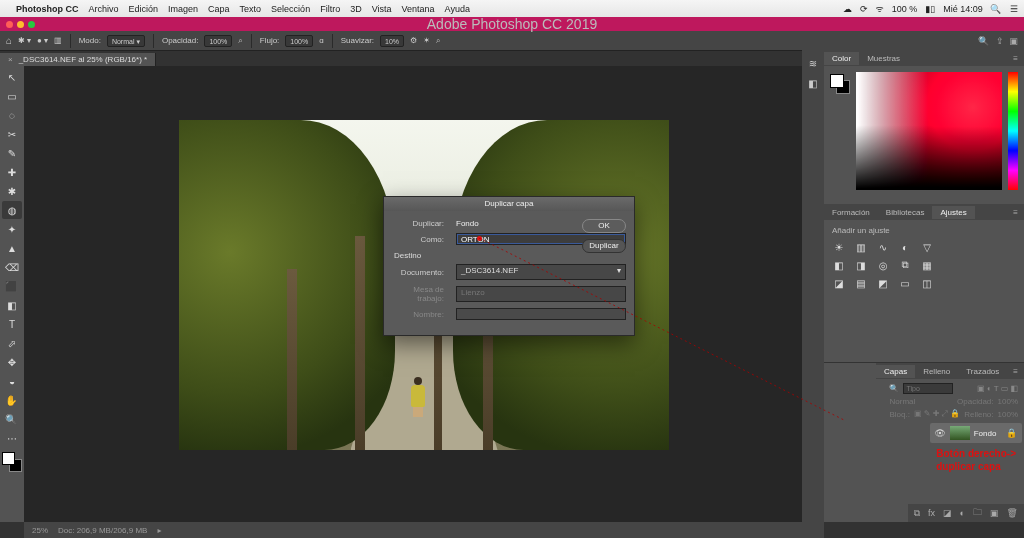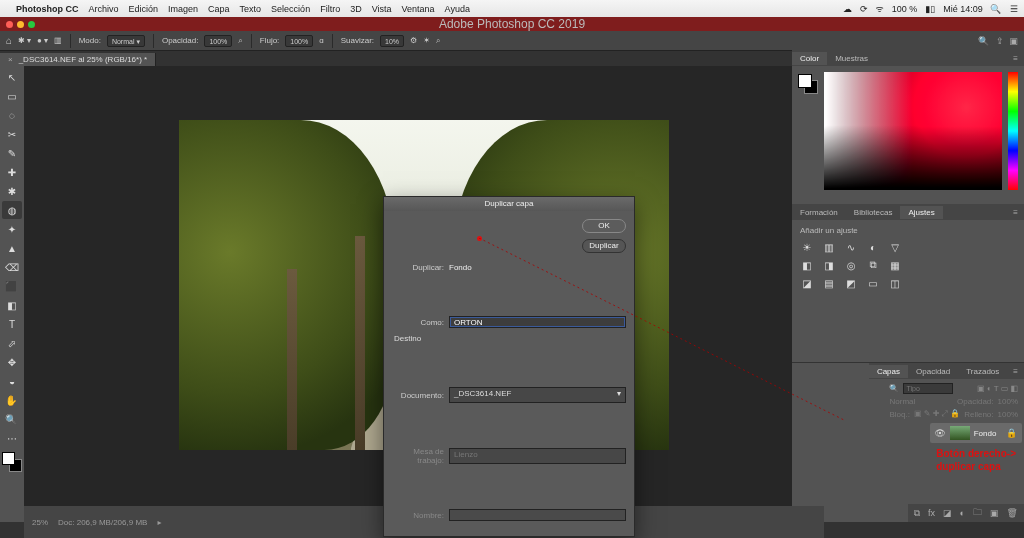--- a/index.html
+++ b/index.html
@@ -5,21 +5,21 @@
   * { box-sizing: border-box; margin: 0; padding: 0; font-family: -apple-system, "Helvetica Neue", Arial, sans-serif; }
   body { width: 1024px; height: 538px; background: #323232; overflow: hidden; position: relative; }
 
   
   .mac-menubar { height: 17px; background: linear-gradient(#f5f5f5,#e6e6e6); display: flex; align-items: center; font-size: 9px; color: #222; padding: 0 6px; gap: 10px; }
   .mac-menubar .apple { font-size: 10px; }
   .mac-menubar .right { margin-left: auto; display: flex; gap: 8px; align-items: center; }
   .mac-menubar .bold { font-weight: 600; }
 
   
-  .titlebar { height: 14px; background: #7f1d1d; display: flex; align-items: center; font-size: 12px; color: #bbb; position: relative; }
+  .titlebar { height: 14px; background: #be185d; display: flex; align-items: center; font-size: 14px; color: #bbb; position: relative; }
   .traffic { display: flex; gap: 4px; margin-left: 6px; }
   .traffic span { width: 7px; height: 7px; border-radius: 50%; display: inline-block; }
   .tl-close{background:#ff5f57}.tl-min{background:#febc2e}.tl-max{background:#28c840}
   .titlebar .title-center { position: absolute; left: 50%; transform: translateX(-50%); }
 
   
   .optionsbar { height: 20px; background: #454545; border-bottom: 1px solid #222; display: flex; align-items: center; font-size: 8px; color: #ccc; padding: 0 6px; gap: 6px; }
   .optionsbar .sep { width:1px; height:14px; background:#2a2a2a; margin:0 2px;}
   .optionsbar .field { background:#383838; border:1px solid #222; padding:0 4px; height:12px; line-height:12px; border-radius:2px; font-size:7px;}
   .optionsbar .icon-home{ font-size:10px; }
@@ -48,21 +48,21 @@
 
   
   .toolbox { position:absolute; top:66px; left:0; width:24px; bottom:16px; background:#535353; display:flex; flex-direction:column; align-items:center; padding-top:2px; gap:1px;}
   .toolbox .tool{ width:20px; height:18px; display:flex; align-items:center; justify-content:center; color:#ddd; font-size:10px; border-radius:2px;}
   .toolbox .tool.active{ background:#3a3a3a;}
   .toolbox .swatches{ margin-top:4px; width:20px; height:20px; position:relative;}
   .toolbox .sw-f{position:absolute;top:0;left:0;width:13px;height:13px;background:#fff;border:1px solid #000;}
   .toolbox .sw-b{position:absolute;bottom:0;right:0;width:13px;height:13px;background:#000;border:1px solid #888;}
 
   
-  .right-col { position:absolute; top:50px; right:0; width:232px; bottom:16px; background:#535353; display:flex; flex-direction:column;}
+  .right-col { position:absolute; top:50px; right:0; width:200px; bottom:16px; background:#535353; display:flex; flex-direction:column;}
   .vert-strip { position:absolute; top:50px; right:200px; width:22px; bottom:16px; background:#454545; display:flex; flex-direction:column; align-items:center; gap:6px; padding-top:6px;}
   .vert-strip .dot{ width:14px; height:14px; color:#ccc; font-size:10px; display:flex; align-items:center; justify-content:center;}
   .panel-tabs{ height:16px; background:#454545; display:flex; align-items:center; font-size:8px; color:#bbb;}
   .panel-tabs .tab{ padding:2px 8px;}
   .panel-tabs .tab.active{ background:#535353; color:#eee;}
   .panel-tabs .menu{ margin-left:auto; padding:0 6px; color:#aaa;}
 
   .color-panel{ padding:6px; display:flex; gap:6px; }
   .color-swatch-pair{ width:20px; height:20px; position:relative; margin-top:2px;}
   .color-swatch-pair .f{position:absolute;top:0;left:0;width:14px;height:14px;background:#fff;border:1px solid #000;}
@@ -86,27 +86,27 @@
   .layer-controls input.mini{ background:#3a3a3a; border:1px solid #222; color:#888; font-size:7px; width:50px; padding:0 2px; height:11px;}
   .layer-list{ flex:1; padding:0 2px; }
   .layer-item { display:flex; align-items:center; gap:4px; background:#6a6a6a; height:20px; padding:0 4px; font-size:8px; color:#eee; border-radius:2px;}
   .layer-item .eye{ color:#ddd; font-size:9px;}
   .layer-item .thumb{ width:20px; height:14px; background:linear-gradient(#7a7,#352);}
   .layer-item .lock{ margin-left:auto; color:#ccc; font-size:9px;}
   .annot{ color:#d11; font-size:10px; font-weight:600; padding:4px 6px; line-height:1.3;}
   .layer-footer{ height:18px; background:#454545; display:flex; align-items:center; justify-content:flex-end; gap:8px; padding:0 6px; color:#aaa; font-size:9px;}
 
   
-  .statusbar{ position:absolute; left:24px; right:200px; bottom:0; height:32px; background:#454545; color:#999; font-size:8px; display:flex; align-items:center; gap:10px; padding:0 8px;}
+  .statusbar{ position:absolute; left:24px; right:200px; bottom:0; height:16px; background:#454545; color:#999; font-size:8px; display:flex; align-items:center; gap:10px; padding:0 8px;}
 
   
   .dialog{ position:absolute; left:383px; top:196px; width:252px; background:#5a5a5a; border:1px solid #2a2a2a; box-shadow:0 8px 22px rgba(0,0,0,.5); font-size:8px; color:#ddd;}
   .dialog-title{ height:14px; background:linear-gradient(#6a6a6a,#575757); text-align:center; line-height:14px; color:#eee;}
   .dialog-body{ padding:8px 8px 10px 8px;}
-  .dlg-row{ display:flex; align-items:center; gap:5px; margin-bottom:5px;margin-top:44px;}
+  .dlg-row{ display:flex; align-items:center; gap:12px; margin-bottom:5px;}
   .dlg-row .lbl{ width:52px; text-align:right; color:#ccc;}
   .dlg-row .lbl.dim{ color:#888;}
   .dlg-row .val{ color:#eee;}
   .dlg-input{ flex:1; background:#3d3d3d; border:1px solid #222; color:#fff; font-size:8px; padding:1px 4px; height:12px; box-shadow: inset 0 0 0 1px #3a5a9a;}
   .dlg-select{ flex:1; background:#474747; border:1px solid #222; color:#ddd; font-size:8px; padding:1px 4px; height:16px;}
   .dlg-section{ margin:6px 0 4px 2px; color:#ddd;}
   .dlg-buttons{ position:absolute; top:22px; right:8px; display:flex; flex-direction:column; gap:6px;}
   .dlg-btn{ width:44px; height:14px; border-radius:7px; background:#555; border:1px solid #333; color:#eee; font-size:8px; line-height:12px; text-align:center;}
   .dlg-btn.primary{ background:#5c5c5c; border-color:#888;}
   .arrow-line{ position:absolute; pointer-events:none; }
@@ -283,21 +283,21 @@
         <div class="ic">◩</div>
         <div class="ic">▭</div>
         <div class="ic">◫</div>
       </div>
     </div>
   </div>
 
   <div class="layers-panel">
     <div class="panel-tabs">
       <div class="tab active">Capas</div>
-      <div class="tab">Opacidad</div>
+      <div class="tab">Relleno</div>
       <div class="tab">Trazados</div>
       <div class="menu">≡</div>
     </div>
     <div class="layer-controls">
       <div class="row">
         <span>🔍</span>
         <input class="mini" placeholder="Tipo" style="">
         <span style="margin-left:auto;color:#888">▣ ◐ T ▭ ◧</span>
       </div>
       <div class="row">

